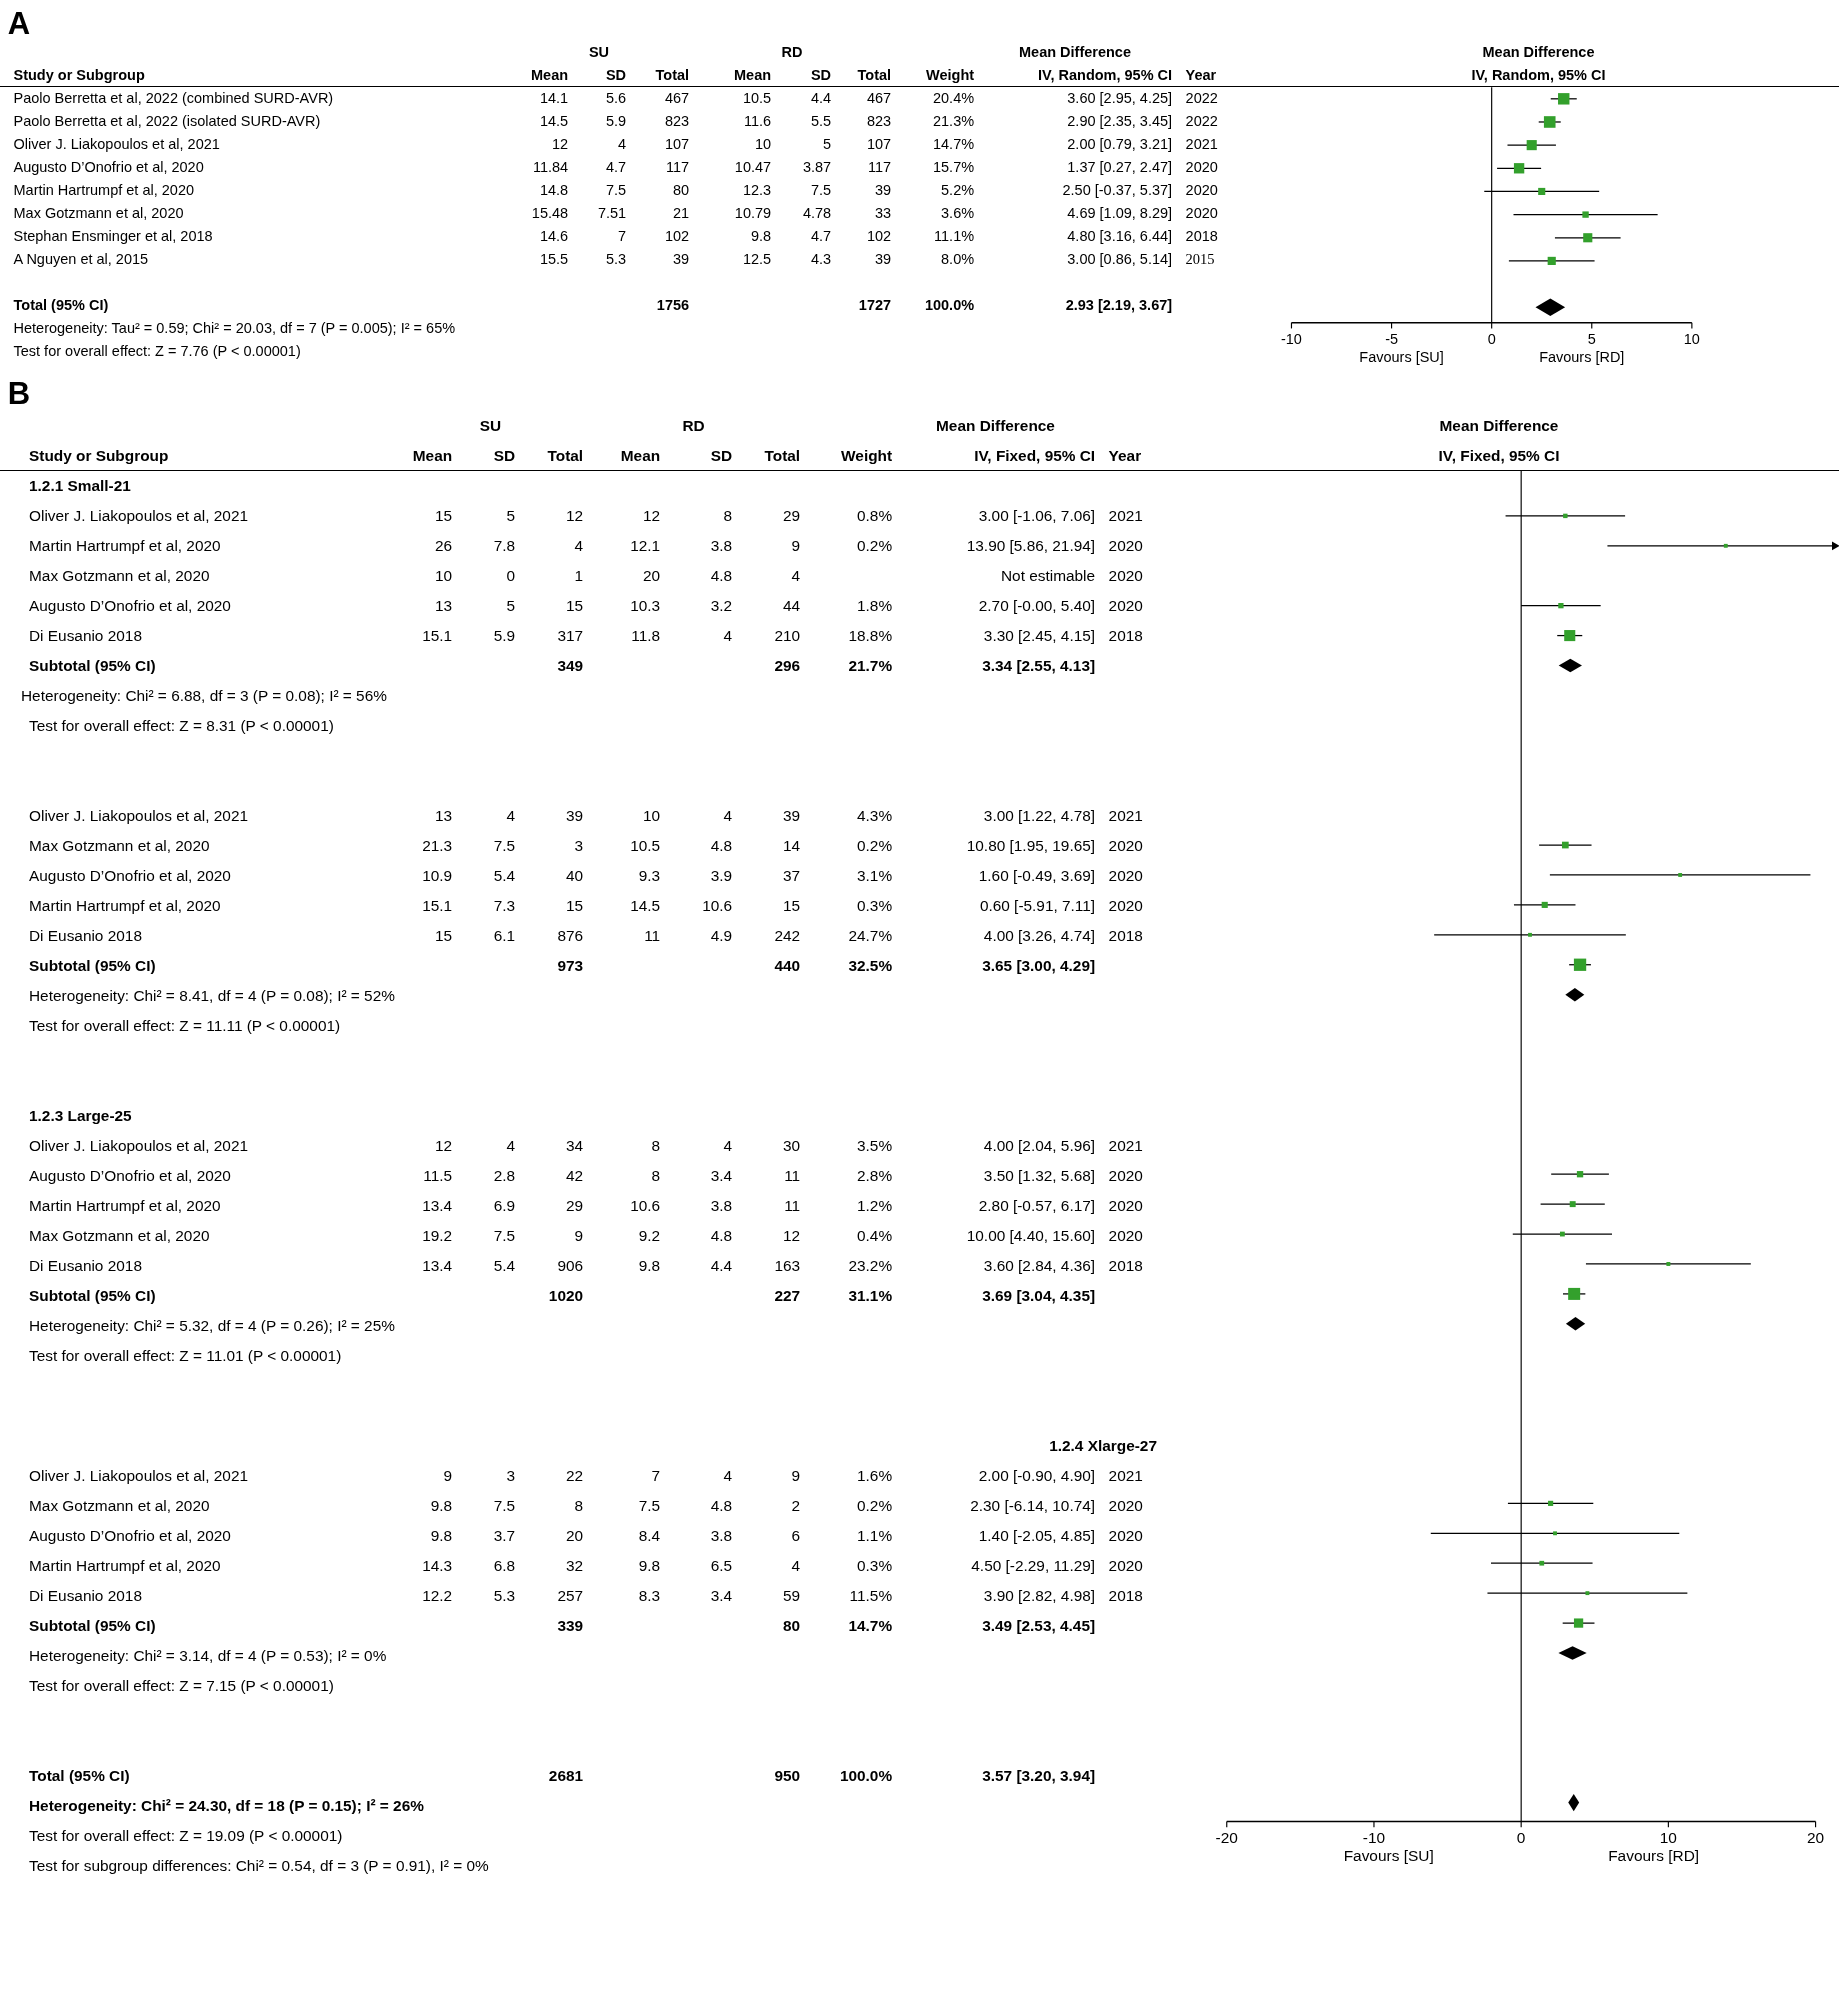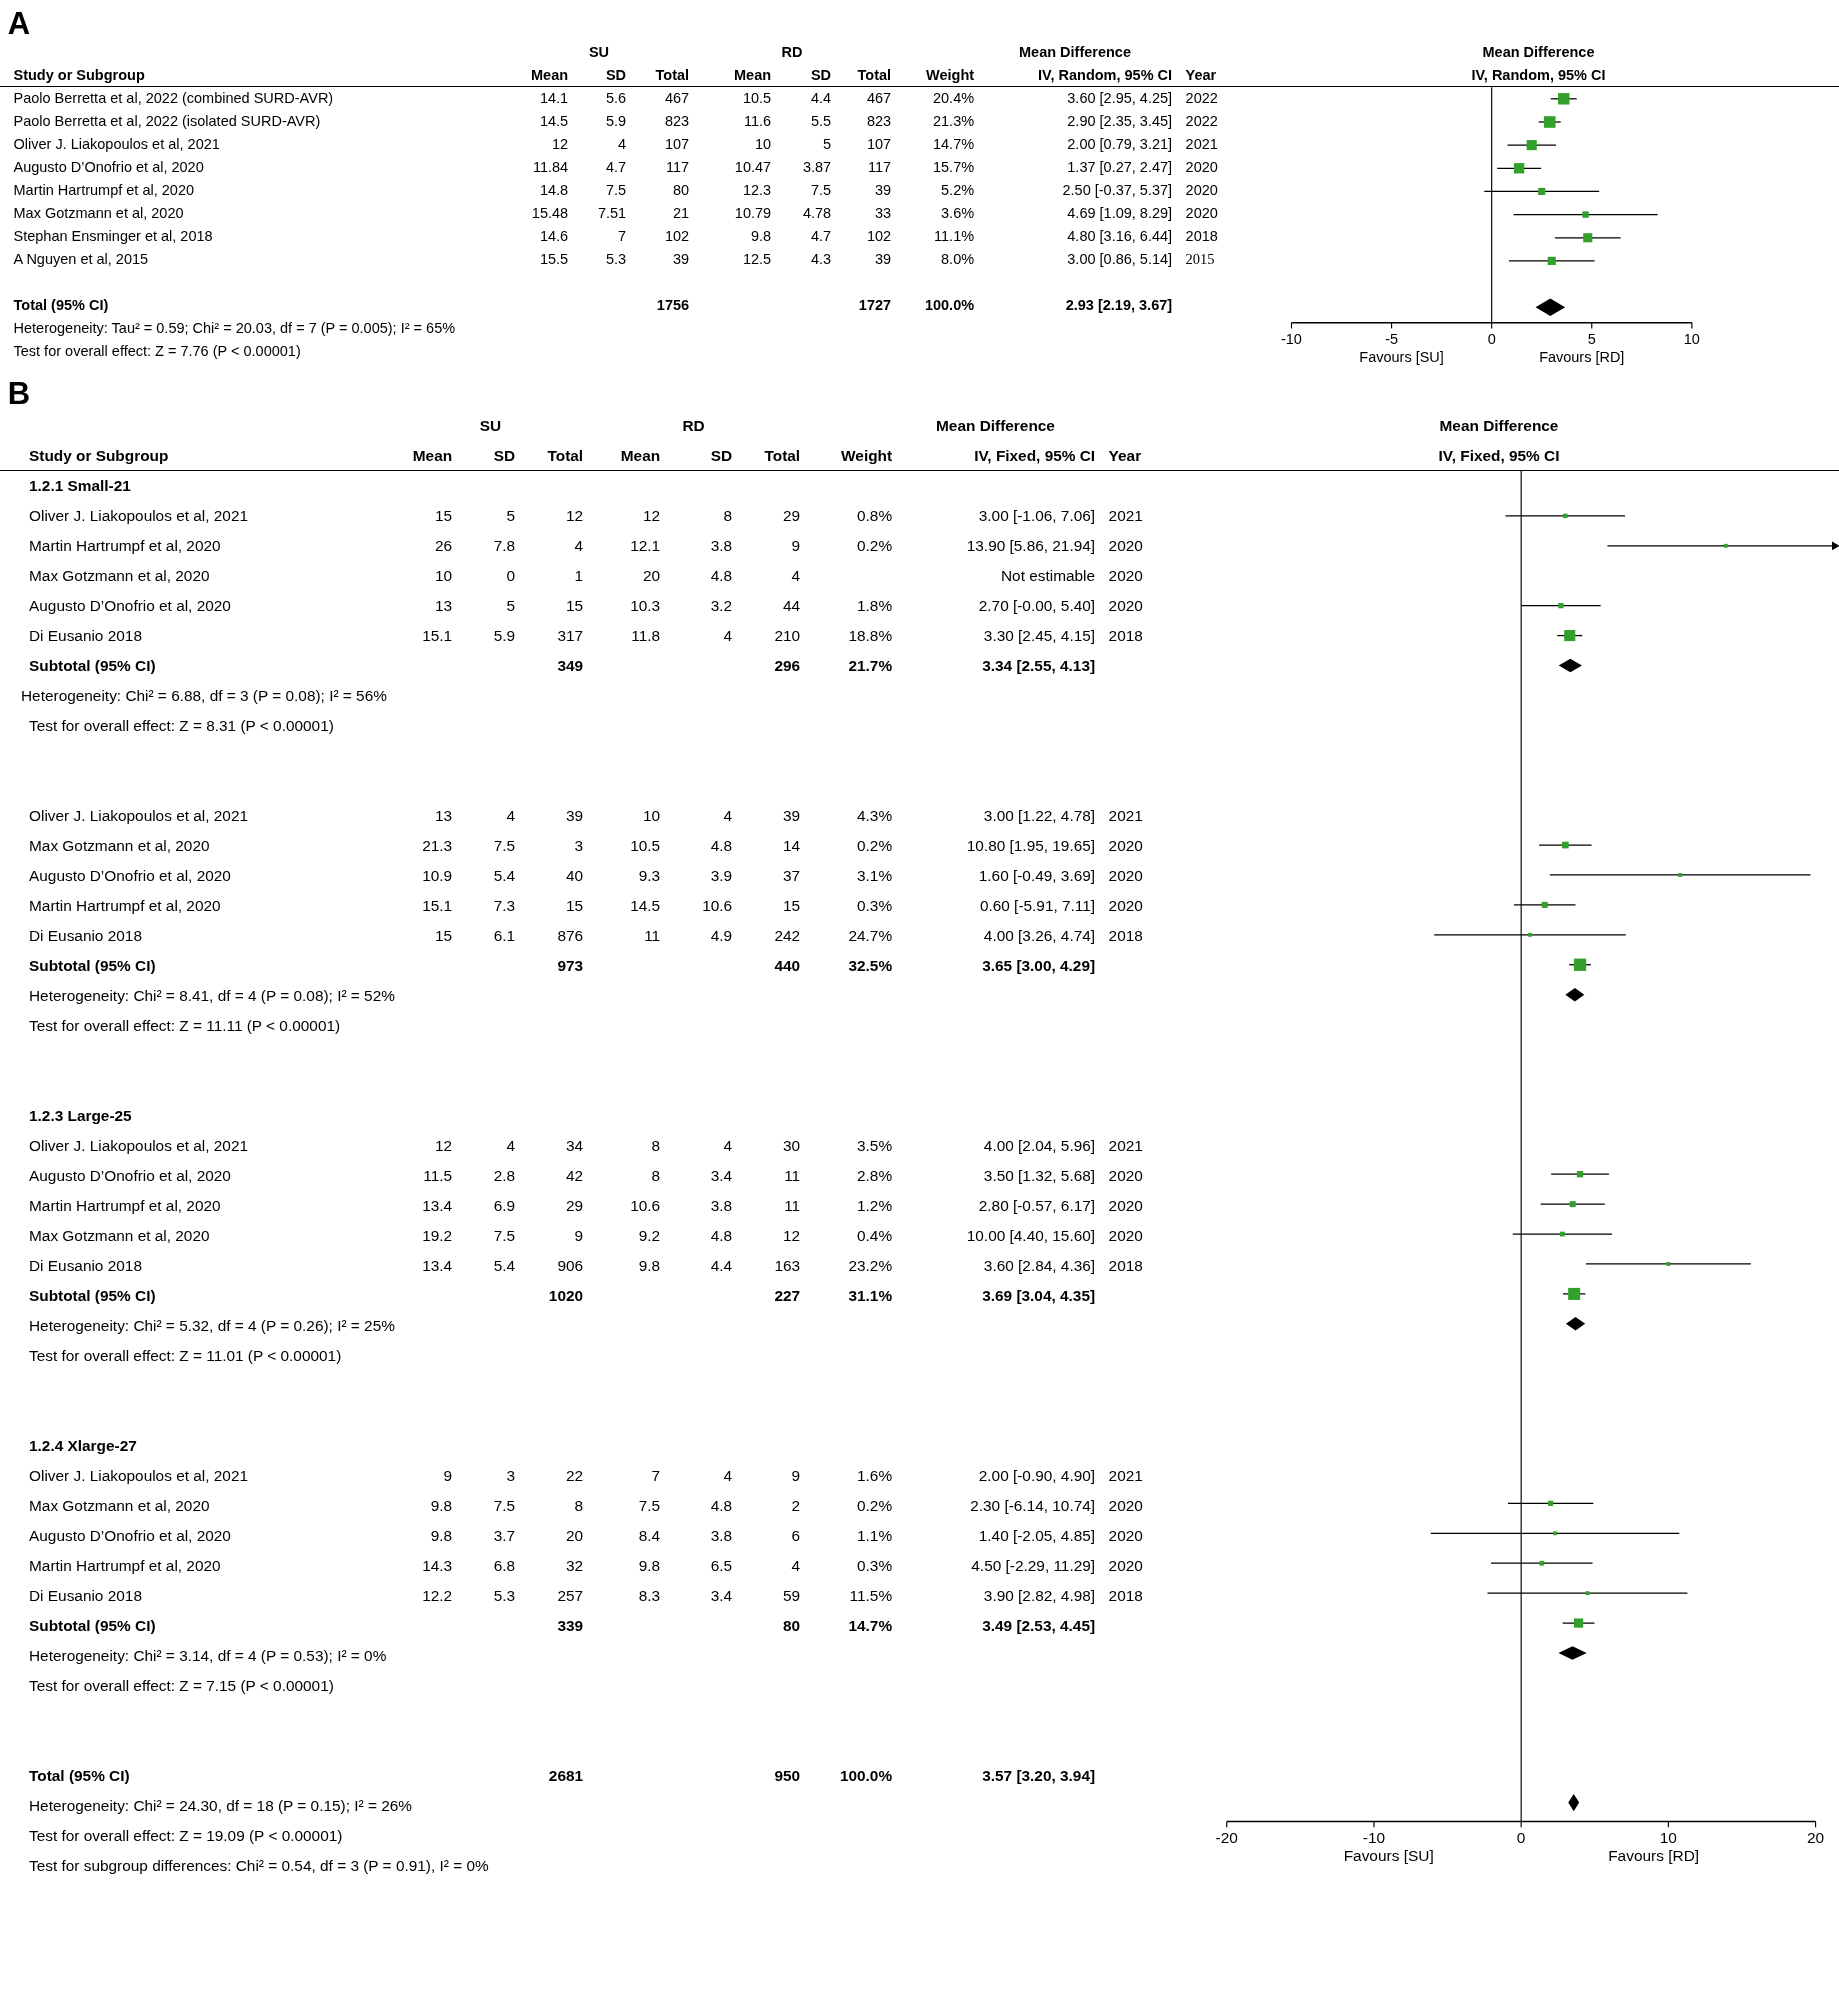--- a/index.html
+++ b/index.html
@@ -453,21 +453,21 @@
         </div>
         <div class="grid" style="grid-template-columns: 396px 58px 63px 68px 77px 72px 68px 92px 203px 60px 684px; height: 30px;">
           <div class="cell l" style="grid-column: span 10; padding-left: 29px;">Heterogeneity: Chi² = 5.32, df = 4 (P = 0.26); I² = 25%</div>
         </div>
         <div class="grid" style="grid-template-columns: 396px 58px 63px 68px 77px 72px 68px 92px 203px 60px 684px; height: 30px;">
           <div class="cell l" style="grid-column: span 10; padding-left: 29px;">Test for overall effect: Z = 11.01 (P &lt; 0.00001)</div>
         </div>
         <div class="grid" style="grid-template-columns: 396px 58px 63px 68px 77px 72px 68px 92px 203px 60px 684px; height: 30px;"></div>
         <div class="grid" style="grid-template-columns: 396px 58px 63px 68px 77px 72px 68px 92px 203px 60px 684px; height: 30px;"></div>
         <div class="grid b" style="grid-template-columns: 396px 58px 63px 68px 77px 72px 68px 92px 203px 60px 684px; height: 30px;">
-          <div class="cell l" style="grid-column: span 10; padding-left: 29px;">1.2.4 Xlarge-27</div>
+          <div class="cell l" style="grid-column: span 10; padding-left: 29px; text-align: right;">1.2.4 Xlarge-27</div>
         </div>
         <div class="grid" style="grid-template-columns: 396px 58px 63px 68px 77px 72px 68px 92px 203px 60px 684px; height: 30px;">
           <div class="cell l" style="padding-left: 29px;">Oliver J. Liakopoulos et al, 2021</div>
           <div class="cell r">9</div>
           <div class="cell r">3</div>
           <div class="cell r">22</div>
           <div class="cell r">7</div>
           <div class="cell r">4</div>
           <div class="cell r">9</div>
           <div class="cell r">1.6%</div>
@@ -541,21 +541,21 @@
         <div class="grid" style="grid-template-columns: 396px 58px 63px 68px 77px 72px 68px 92px 203px 60px 684px; height: 30px;"></div>
         <div class="grid b" style="grid-template-columns: 396px 58px 63px 68px 77px 72px 68px 92px 203px 60px 684px; height: 30px;">
           <div class="cell l" style="grid-column: span 3; padding-left: 29px;">Total (95% CI)</div>
           <div class="cell r">2681</div>
           <div class="cell l" style="grid-column: span 2;"></div>
           <div class="cell r">950</div>
           <div class="cell r">100.0%</div>
           <div class="cell r">3.57 [3.20, 3.94]</div>
           <div class="cell l"></div>
         </div>
-        <div class="grid" style="grid-template-columns: 396px 58px 63px 68px 77px 72px 68px 92px 203px 60px 684px; height: 30px;">
+        <div class="grid" style="grid-template-columns: 396px 58px 63px 68px 77px 72px 68px 92px 203px 60px 684px; height: 30px; font-weight: bold;">
           <div class="cell l" style="grid-column: span 10; padding-left: 29px;">Heterogeneity: Chi² = 24.30, df = 18 (P = 0.15); I² = 26%</div>
         </div>
         <div class="grid" style="grid-template-columns: 396px 58px 63px 68px 77px 72px 68px 92px 203px 60px 684px; height: 30px;">
           <div class="cell l" style="grid-column: span 10; padding-left: 29px;">Test for overall effect: Z = 19.09 (P &lt; 0.00001)</div>
         </div>
         <div class="grid" style="grid-template-columns: 396px 58px 63px 68px 77px 72px 68px 92px 203px 60px 684px; height: 30px;">
           <div class="cell l" style="grid-column: span 10; padding-left: 29px;">Test for subgroup differences: Chi² = 0.54, df = 3 (P = 0.91), I² = 0%</div>
         </div>
         <svg width="684" height="1446" style="position: absolute; left: 1156px; top: 0px; overflow: visible;font-size:16px" viewBox="0 0 708 1498">
           <line x1="378" y1="0" x2="378" y2="1399" stroke="#000" stroke-width="1.2"></line>

